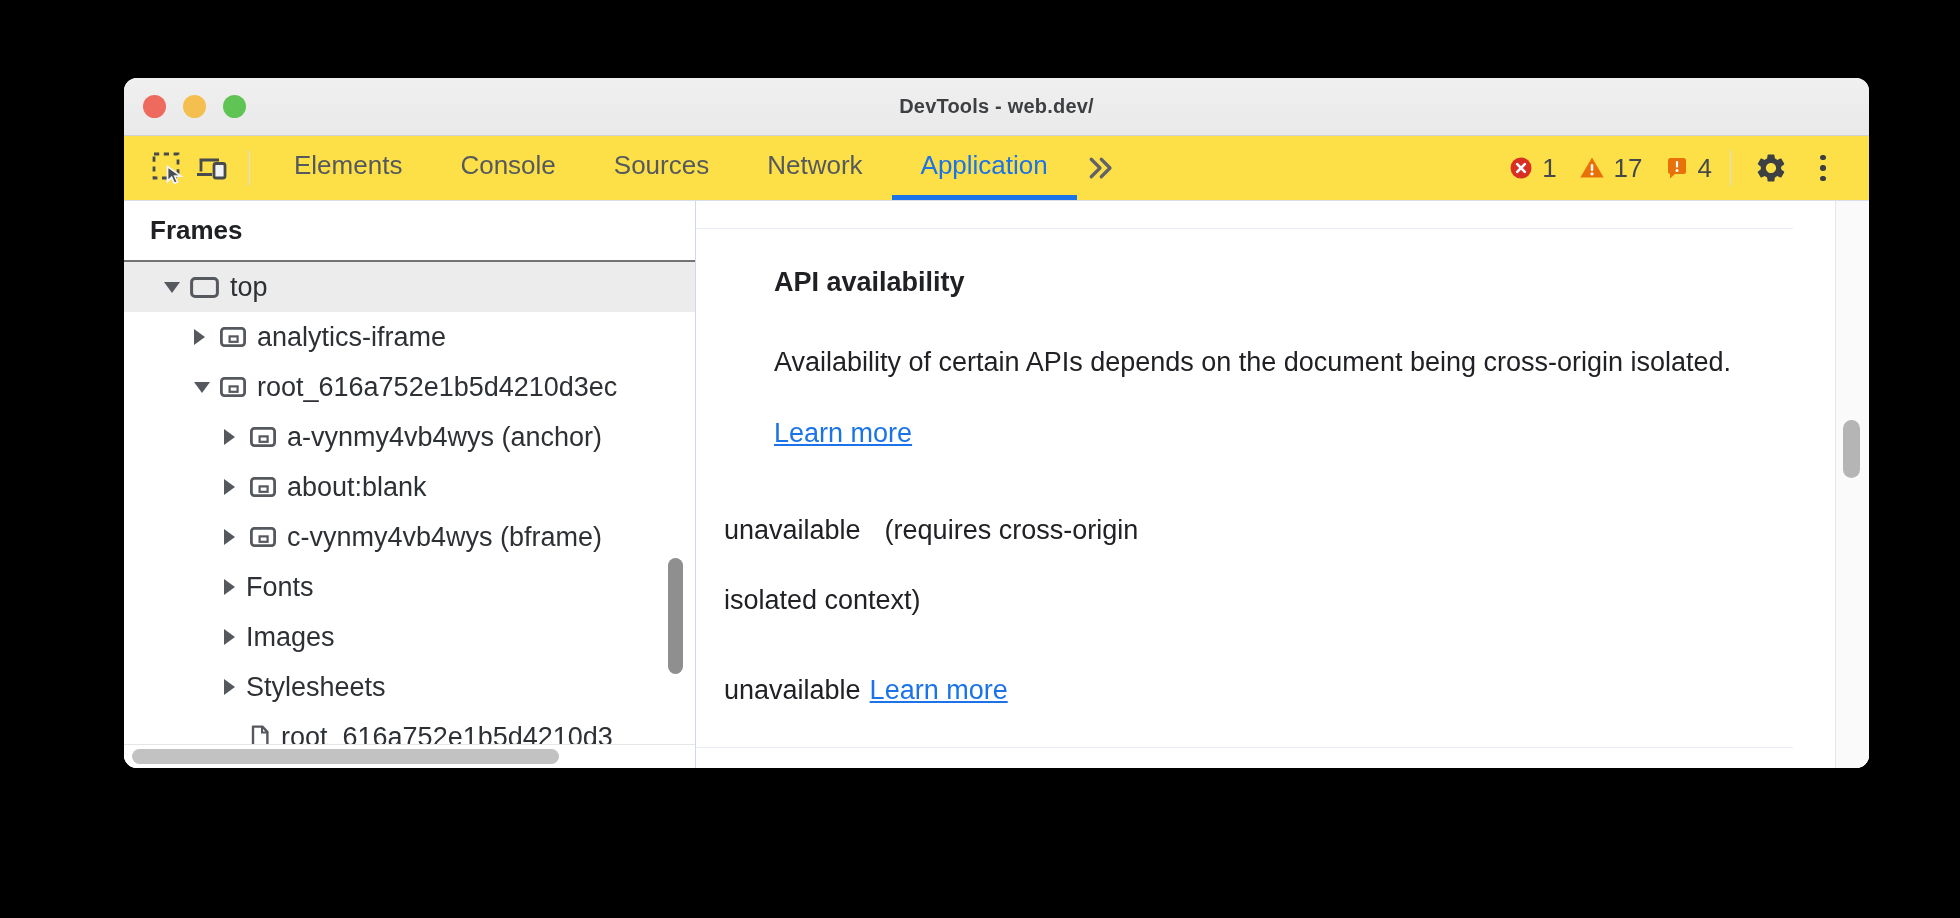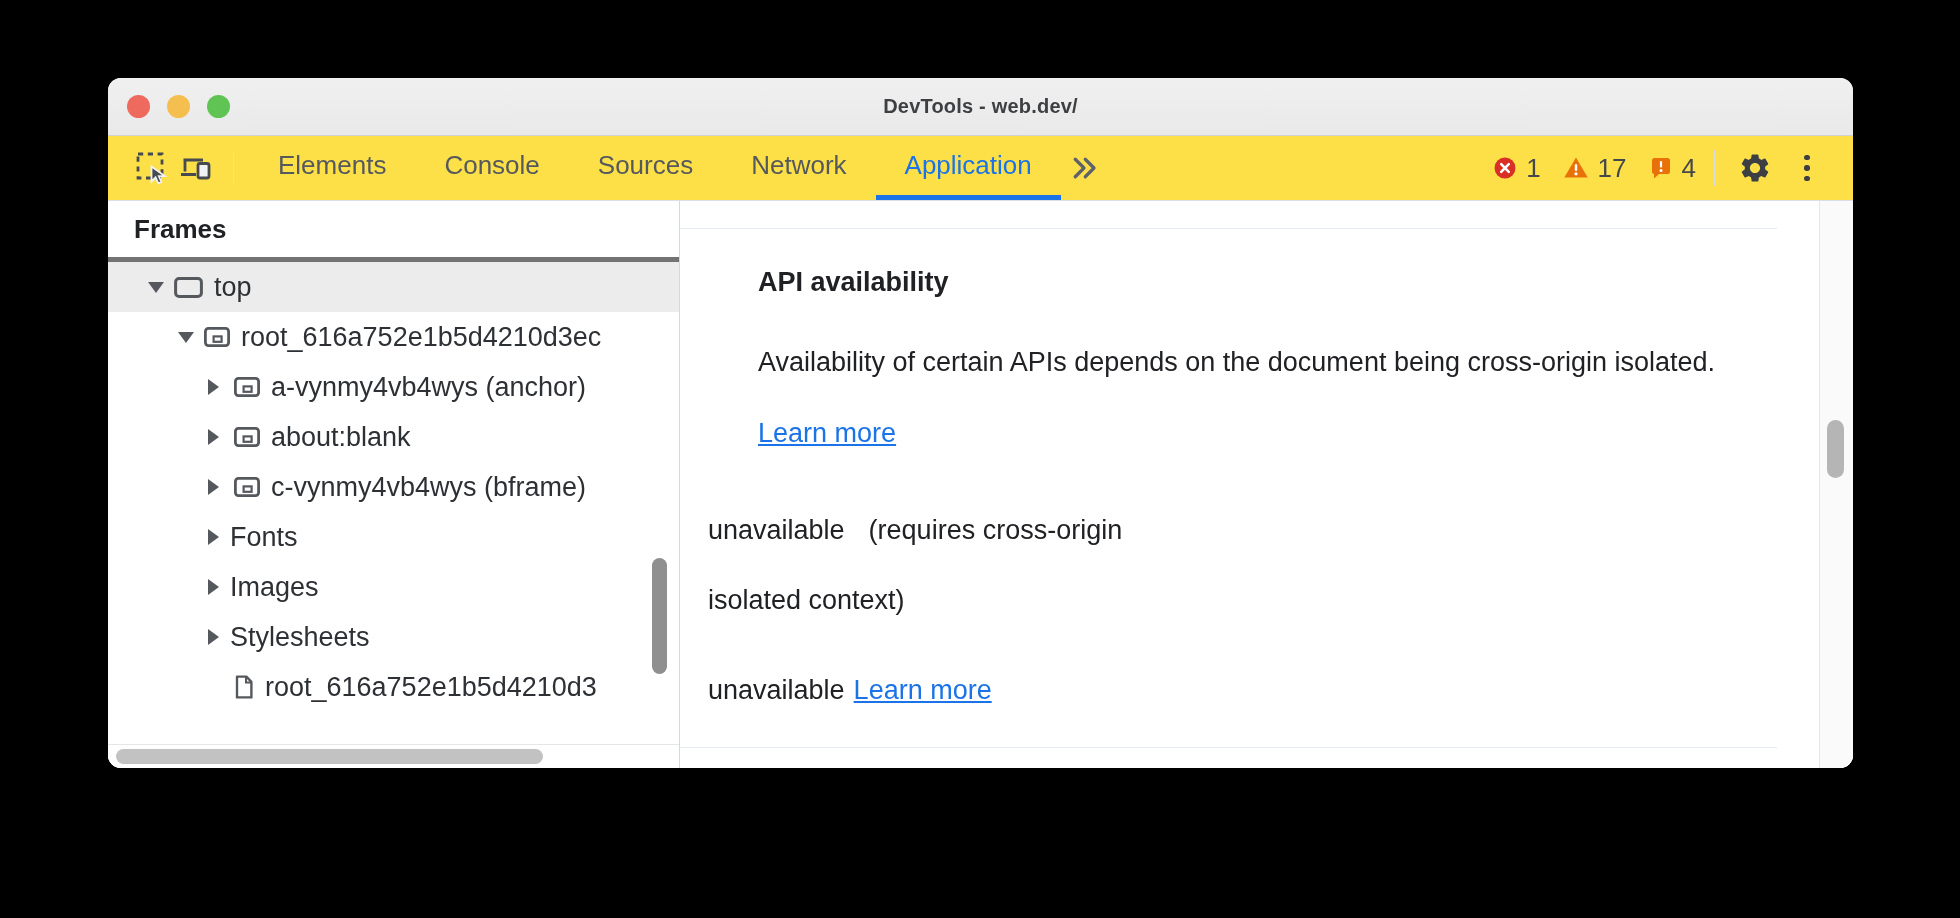--- a/index.html
+++ b/index.html
@@ -4,21 +4,21 @@
 <style>
   html,body{margin:0;padding:0;}
   body{
     width:1960px;height:918px;background:#000;
     font-family:"Liberation Sans",sans-serif;
     -webkit-font-smoothing:antialiased;
     overflow:hidden;position:relative;
   }
   
   .window{
-    position:absolute;left:108px;top:78px;width:1745px;height:690px;
+    position:absolute;left:124px;top:78px;width:1745px;height:690px;
     background:#fff;border-radius:13px;overflow:hidden;
     box-shadow:0 22px 60px rgba(0,0,0,.55);
     display:flex;flex-direction:column;
   }
   
   .titlebar{
     height:57px;flex:0 0 57px;
     background:linear-gradient(#f0f0f0,#e9e9e9);
     border-bottom:1px solid #d1d1d1;
     position:relative;display:flex;align-items:center;justify-content:center;
@@ -52,21 +52,21 @@
   .kebab .dot{width:5.5px;height:5.5px;border-radius:50%;background:#3c4043;}
   
   .app-body{flex:1;display:flex;min-height:0;}
   
   .sidebar{
     width:571px;flex:0 0 571px;background:#fff;border-right:1px solid #d2d9e6;
     position:relative;overflow:hidden;
   }
   .pane-header{
     height:61px;display:flex;align-items:center;padding-left:26px;
-    font-size:26px;font-weight:700;color:#202124;border-bottom:5px solid #737373;
+    font-size:26px;font-weight:700;color:#202124;border-bottom:2px solid #737373;
     box-sizing:border-box;white-space:nowrap;
   }
   .tree{white-space:nowrap;}
   .tree-row{height:50px;display:flex;align-items:center;font-size:27px;color:#2d3034;}
   .tree-row.selected{background:#ececec;}
   .tree-row.d0{padding-left:40px;}
   .tree-row.d1{padding-left:70px;}
   .tree-row.d2{padding-left:100px;}
   .tw{width:22px;display:flex;align-items:center;justify-content:flex-start;flex:0 0 22px;}
   .tri-down{width:0;height:0;border-left:8px solid transparent;border-right:8px solid transparent;border-top:11px solid #55595e;}
@@ -212,20 +212,32 @@
               <span class="tri-down"></span>
             </span>
           <span class="ticon">
             <svg width="29" height="21" viewBox="0 0 29 21">
                 <rect x="1.6" y="1.6" width="25.8" height="17.8" rx="3.5" fill="none" stroke="#55595e" stroke-width="3"></rect>
               </svg>
           </span>
           <span class="tlabel">top</span>
         </div>
 
+        <div class="tree-row d1">
+          <span class="tw">
+              <span class="tri-right"></span>
+            </span>
+          <span class="ticon">
+            <svg width="26" height="20" viewBox="0 0 26 20">
+                <rect x="1.4" y="1.4" width="23.2" height="17.2" rx="3" fill="none" stroke="#55595e" stroke-width="2.8"></rect>
+                <rect x="9.6" y="9.4" width="8" height="5.4" fill="none" stroke="#55595e" stroke-width="2.2"></rect>
+              </svg>
+          </span>
+          <span class="tlabel">analytics-iframe</span>
+        </div>
 
         <div class="tree-row d1">
           <span class="tw">
               <span class="tri-down"></span>
             </span>
           <span class="ticon">
             <svg width="26" height="20" viewBox="0 0 26 20">
                 <rect x="1.4" y="1.4" width="23.2" height="17.2" rx="3" fill="none" stroke="#55595e" stroke-width="2.8"></rect>
                 <rect x="9.6" y="9.4" width="8" height="5.4" fill="none" stroke="#55595e" stroke-width="2.2"></rect>
               </svg>

